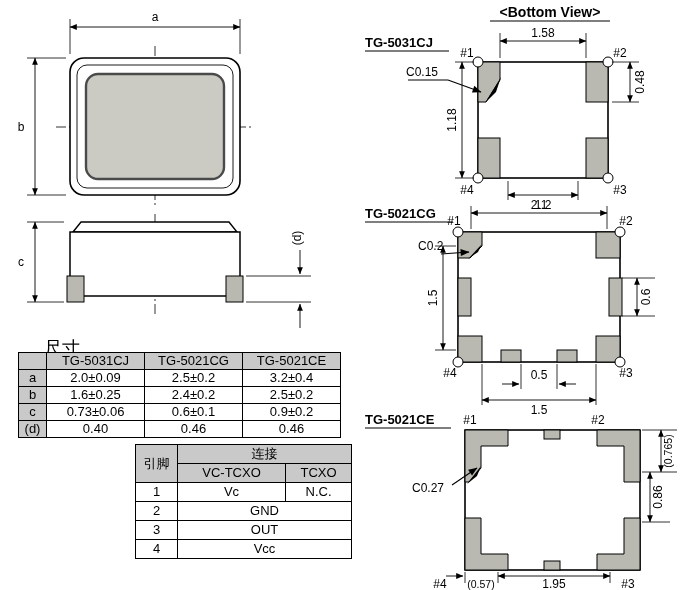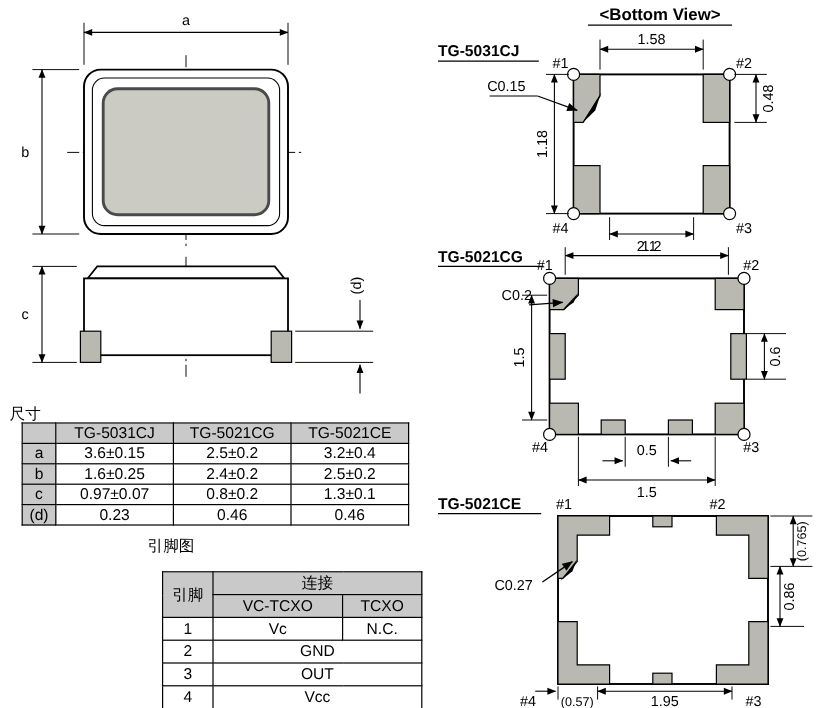--- a/index.html
+++ b/index.html
@@ -5,21 +5,21 @@
   * { margin:0; padding:0; box-sizing:border-box; }
   html,body { width:686px; height:590px; }
   body { background:#fff; font-family:"Liberation Sans", sans-serif; position:relative; overflow:hidden; color:#000; }
   .abs { position:absolute; }
   table { border-collapse:collapse; font-size:13px; background:#fff; }
   td { border:1px solid #000; text-align:center; padding:0 3px; line-height:16px; white-space:nowrap; font-weight:normal; }
   .pin-table td { line-height:18px; }
   .hd { background:#c9c9c9; }
   .c0 { width:28px; } .cw { width:98px; }
   .pc0 { width:42px; } .pc1 { width:108px; } .pc2 { width:66px; }
-  .sec-label { font-size:13px; }
+  .sec-label { font-size:18px;margin-left:36px; }
   svg text { font-family:"Liberation Sans", sans-serif; font-size:12px; fill:#000; }
   svg text.b13 { font-size:13px; font-weight:bold; }
   svg text.b14 { font-size:14px; font-weight:bold; }
   svg text.dim-s { font-size:10.5px; }
   .thin { stroke:#000; stroke-width:0.8; }
   .dim { stroke:#000; stroke-width:0.9; }
   .ol { stroke:#000; fill:#fff; }
   .pad { fill:#b9b9b1; stroke:#000; stroke-width:1; }
   .cast { fill:#fff; stroke:#000; stroke-width:1; }
 </style>
@@ -239,47 +239,47 @@
 <table class="abs" style="left:18px;top:352px">
   <tbody>
       <tr>
     <td class="hd c0"></td>
     <td class="hd cw">TG-5031CJ</td>
     <td class="hd cw">TG-5021CG</td>
     <td class="hd cw">TG-5021CE</td>
   </tr>
   <tr>
     <td class="hd">a</td>
-    <td>3.6±0.15</td>
+    <td>2.0±0.09</td>
     <td>2.5±0.2</td>
     <td>3.2±0.4</td>
   </tr>
   <tr>
     <td class="hd">b</td>
     <td>1.6±0.25</td>
     <td>2.4±0.2</td>
     <td>2.5±0.2</td>
   </tr>
   <tr>
     <td class="hd">c</td>
-    <td>0.97±0.07</td>
-    <td>0.8±0.2</td>
-    <td>1.3±0.1</td>
+    <td>0.73±0.06</td>
+    <td>0.6±0.1</td>
+    <td>0.9±0.2</td>
   </tr>
   <tr>
     <td class="hd">(d)</td>
-    <td>0.23</td>
+    <td>0.40</td>
     <td>0.46</td>
     <td>0.46</td>
   </tr>
 </tbody>
   </table>
 
 <div class="abs sec-label" style="left:123px;top:446px">引脚图</div>
-<table class="abs pin-table" style="left:135px;top:476px">
+<table class="abs pin-table" style="left:135px;top:444px">
   <tbody>
       <tr>
     <td class="hd pc0" rowspan="2">引脚</td>
     <td class="hd" colspan="2">连接</td>
   </tr>
   <tr>
     <td class="hd pc1">VC-TCXO</td>
     <td class="hd pc2">TCXO</td>
   </tr>
   <tr>

